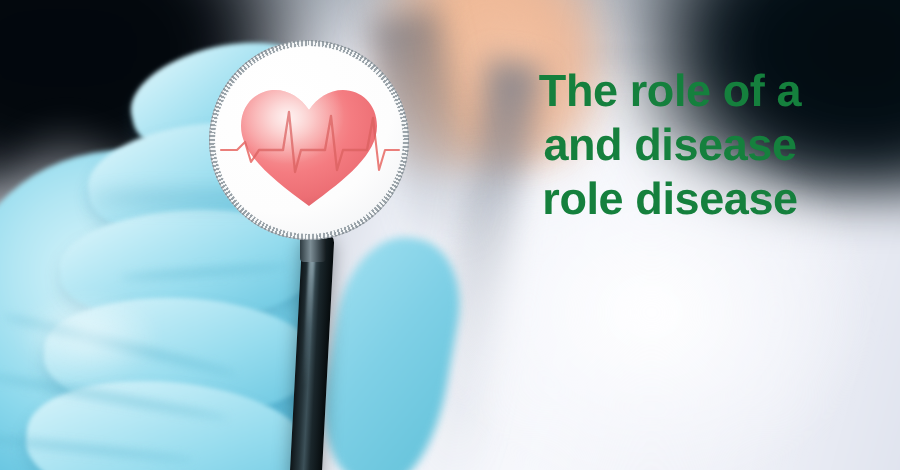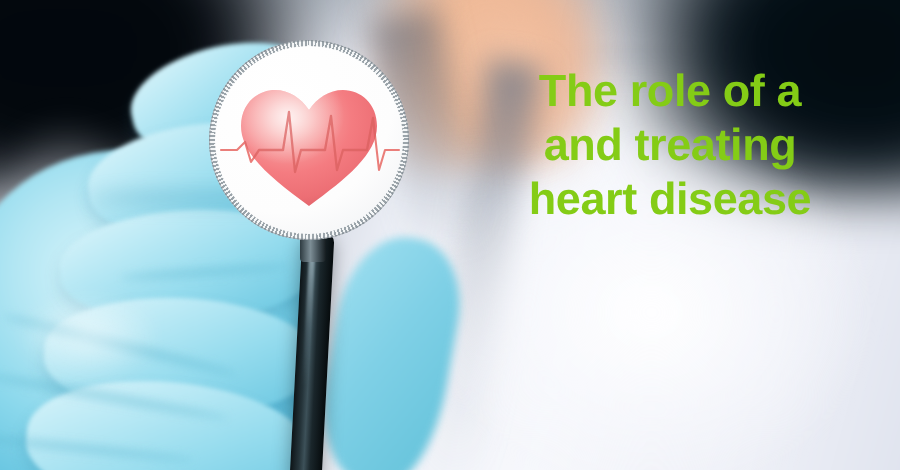--- a/index.html
+++ b/index.html
@@ -226,21 +226,21 @@
     width: 100%; height: 100%;
   }
 
   
   .headline {
     position: absolute;
     left: 455px;
     top: 64px;
     width: 430px;
     text-align: center;
-    color: #84cc16;
+    color: #15803d;
     font-weight: 700;
     font-size: 45px;
     line-height: 1.20;
     letter-spacing: -0.4px;
     text-rendering: geometricPrecision;
   }
   .headline .ln { display: block; white-space: nowrap; }
 </style>
 </head>
 <body>
@@ -338,17 +338,17 @@
                      L110 104 L116 70 L122 124 L128 104 L146 104
                      L152 104 L158 72 L164 124 L170 104 L184 104"></path>
           </g>
         </svg>
       </div>
     </div>
   </div>
 
   <div class="headline">
     <span class="ln">The role of a</span>
-    <span class="ln">and treating</span>
-    <span class="ln">heart disease</span>
+    <span class="ln">and disease</span>
+    <span class="ln">role disease</span>
   </div>
 
 </div>
 
 </body></html>

